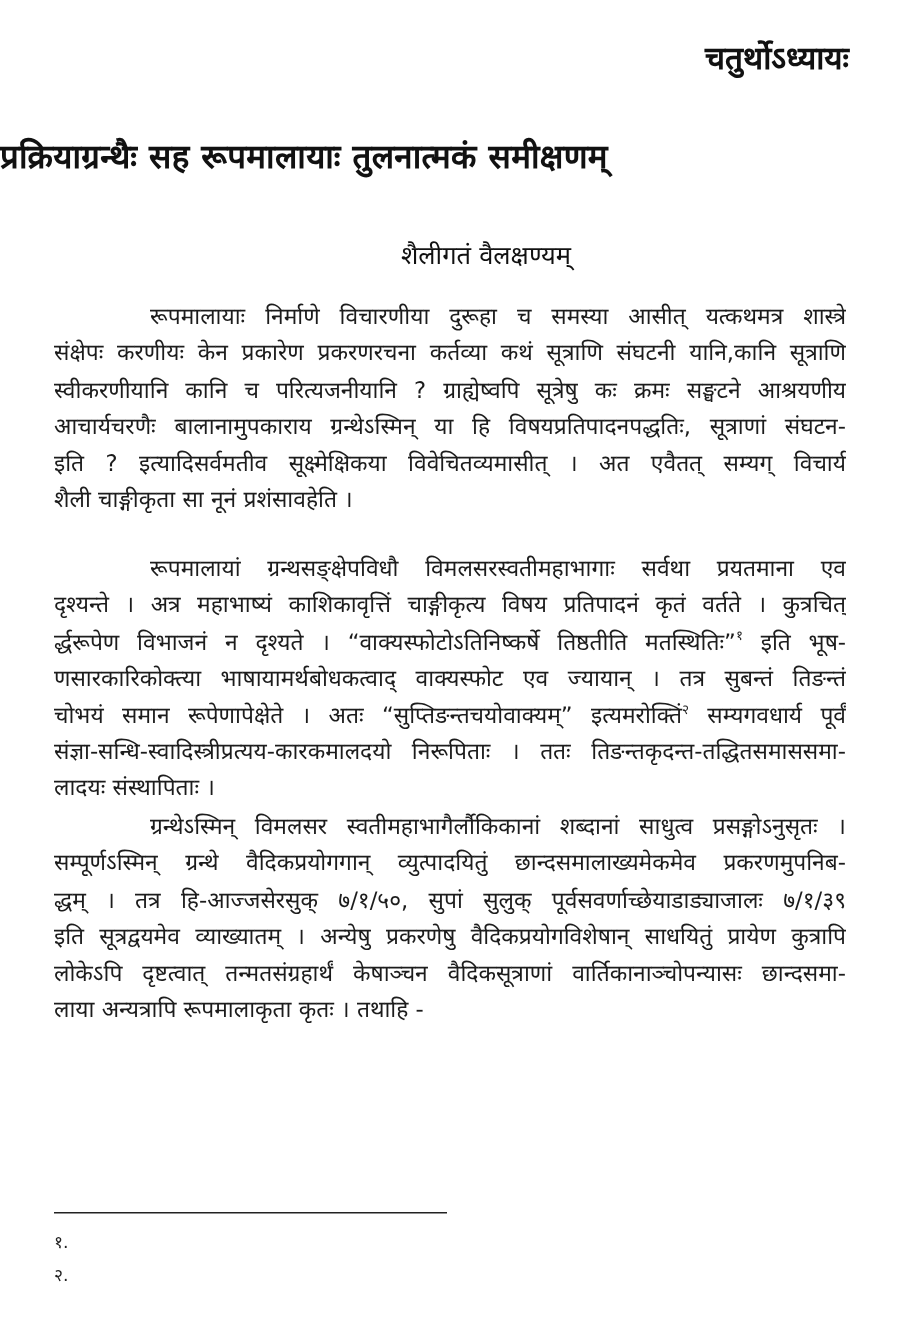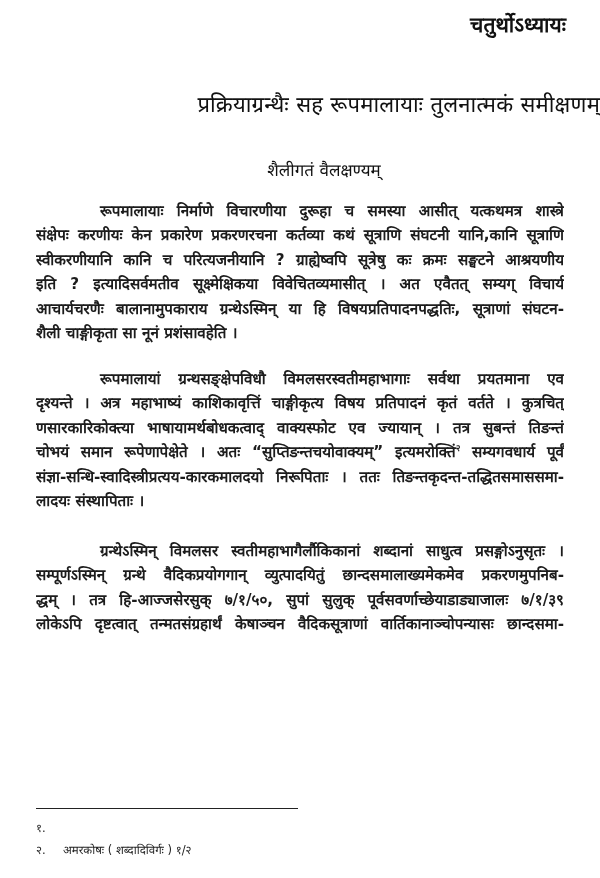--- a/index.html
+++ b/index.html
@@ -1,40 +1,40 @@
 <!DOCTYPE html>
 <html><head>
   <meta charset="utf-8">
   <style>
     html, body { margin: 0; padding: 0; background: #ffffff; }
     body {
       width: 600px; height: 878px; position: relative; overflow: hidden;
       font-family: "DejaVu Sans", sans-serif; color: #1a1a1a;
     }
     .chapter-label {
-      position: absolute; top: 10px; right: 34px;
+      position: absolute; top: 24px; right: 34px;
       font-size: 21px; font-weight: bold; color: #111;
     }
     .main-title {
-      position: absolute; top: 88px; left: 0; width: 600px; text-align: right;
-      font-size: 22px; font-weight: normal; color: #111; letter-spacing: 0.2px;
+      position: absolute; top: 88px; left: 0; width: 600px; text-align: left;
+      font-size: 22px; font-weight: bold; color: #111; letter-spacing: 0.2px;
     }
     .section-title {
       position: absolute; top: 158px; left: 0; width: 600px; text-align: center;
       font-size: 17px; font-weight: normal; color: #111; margin-left: 24px;
     }
     .body-text {
       position: absolute; left: 36px; width: 528px;
     }
     .para {
       margin: 0; font-size: 15.2px; line-height: 24.4px;
       text-align: justify; text-align-last: left;
       color: #1c1c1c;
     }
-    .para .line { display: block; white-space: nowrap; overflow: hidden; text-align: justify; text-align-last: justify; font-weight: bold; }
+    .para .line { display: block; white-space: nowrap; overflow: hidden; text-align: justify; text-align-last: justify; }
     .para .line.last { text-align-last: left; }
     .para .line.indent { padding-left: 64px; }
     sup.fn { font-size: 9px; vertical-align: super; line-height: 0; }
     #p1 { top: 199px; }
     #p2 { top: 367px; }
     #p3 { top: 539px; }
     .footnote-rule {
       position: absolute; top: 808px; left: 36px; width: 262px; height: 0;
       border-top: 1.3px solid #222;
     }
@@ -52,49 +52,51 @@
 
 <div class="main-title">प्रक्रियाग्रन्थैः सह रूपमालायाः तुलनात्मकं समीक्षणम्</div>
 
 <div class="section-title">शैलीगतं वैलक्षण्यम्</div>
 
 <div class="body-text" id="p1">
   <p class="para">
     <span class="line indent">रूपमालायाः निर्माणे विचारणीया दुरूहा च समस्या आसीत् यत्कथमत्र शास्त्रे</span>
     <span class="line">संक्षेपः करणीयः केन प्रकारेण प्रकरणरचना कर्तव्या कथं सूत्राणि संघटनी यानि,कानि सूत्राणि</span>
     <span class="line">स्वीकरणीयानि कानि च परित्यजनीयानि ? ग्राह्येष्वपि सूत्रेषु कः क्रमः सङ्घटने आश्रयणीय</span>
+    <span class="line">आचार्यचरणैः बालानामुपकाराय ग्रन्थेऽस्मिन् या हि विषयप्रतिपादनपद्धतिः, सूत्राणां संघटन-</span>
     <span class="line">इति ? इत्यादिसर्वमतीव सूक्ष्मेक्षिकया विवेचितव्यमासीत् । अत एवैतत् सम्यग् विचार्य</span>
-    <span class="line">आचार्यचरणैः बालानामुपकाराय ग्रन्थेऽस्मिन् या हि विषयप्रतिपादनपद्धतिः, सूत्राणां संघटन-</span>
     <span class="line last">शैली चाङ्गीकृता सा नूनं प्रशंसावहेति ।</span>
   </p>
 </div>
 
 <div class="body-text" id="p2">
   <p class="para">
     <span class="line indent">रूपमालायां ग्रन्थसङ्क्षेपविधौ विमलसरस्वतीमहाभागाः सर्वथा प्रयतमाना एव</span>
     <span class="line">दृश्यन्ते । अत्र महाभाष्यं काशिकावृत्तिं चाङ्गीकृत्य विषय प्रतिपादनं कृतं वर्तते । कुत्रचित्</span>
+    <span class="line"><span>र्द्धरूपेण विभाजनं न दृश्यते । “वाक्यस्फोटोऽतिनिष्कर्षे तिष्ठतीति मतस्थितिः”</span><sup class="fn">१</sup> <span>इति भूष-</span></span>
     <span class="line">णसारकारिकोक्त्या भाषायामर्थबोधकत्वाद् वाक्यस्फोट एव ज्यायान् । तत्र सुबन्तं तिङन्तं</span>
     <span class="line"><span>चोभयं समान रूपेणापेक्षेते । अतः “सुप्तिङन्तचयोवाक्यम्” इत्यमरोक्तिं</span><sup class="fn">२</sup> <span>सम्यगवधार्य पूर्वं</span></span>
     <span class="line">संज्ञा-सन्धि-स्वादिस्त्रीप्रत्यय-कारकमालदयो निरूपिताः । ततः तिङन्तकृदन्त-तद्धितसमाससमा-</span>
     <span class="line last">लादयः संस्थापिताः ।</span>
   </p>
 </div>
 
 <div class="body-text" id="p3">
   <p class="para">
     <span class="line indent">ग्रन्थेऽस्मिन् विमलसर स्वतीमहाभागैर्लौकिकानां शब्दानां साधुत्व प्रसङ्गोऽनुसृतः ।</span>
     <span class="line">सम्पूर्णऽस्मिन् ग्रन्थे वैदिकप्रयोगगान् व्युत्पादयितुं छान्दसमालाख्यमेकमेव प्रकरणमुपनिब-</span>
     <span class="line">द्धम् । तत्र हि-आज्जसेरसुक् ७/१/५०, सुपां सुलुक् पूर्वसवर्णाच्छेयाडाड्याजालः ७/१/३९</span>
+    <span class="line">इति सूत्रद्वयमेव व्याख्यातम् । अन्येषु प्रकरणेषु वैदिकप्रयोगविशेषान् साधयितुं प्रायेण कुत्रापि</span>
     <span class="line">लोकेऽपि दृष्टत्वात् तन्मतसंग्रहार्थं केषाञ्चन वैदिकसूत्राणां वार्तिकानाञ्चोपन्यासः छान्दसमा-</span>
+    <span class="line last">लाया अन्यत्रापि रूपमालाकृता कृतः । तथाहि -</span>
   </p>
 </div>
 
 <div class="footnote-rule"></div>
 
 <div class="footnotes">
   <div class="fn-row">
     <span class="fn-num">१.</span>
   </div>
   <div class="fn-row">
     <span class="fn-num">२.</span>
-    <span>अमरकोषः ( शब्दादिविर्गः ) १/२</span>
   </div>
 </div>
 
 </body></html>

